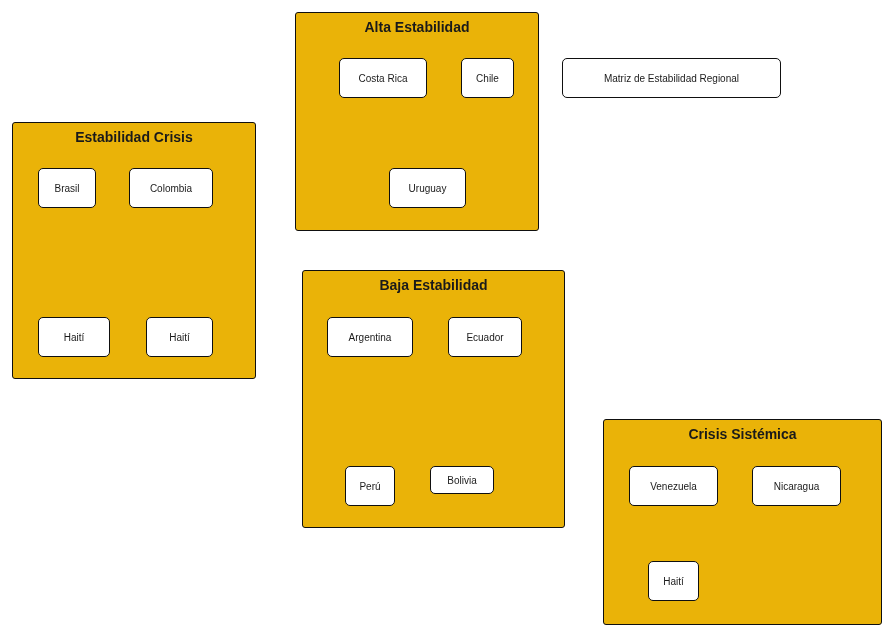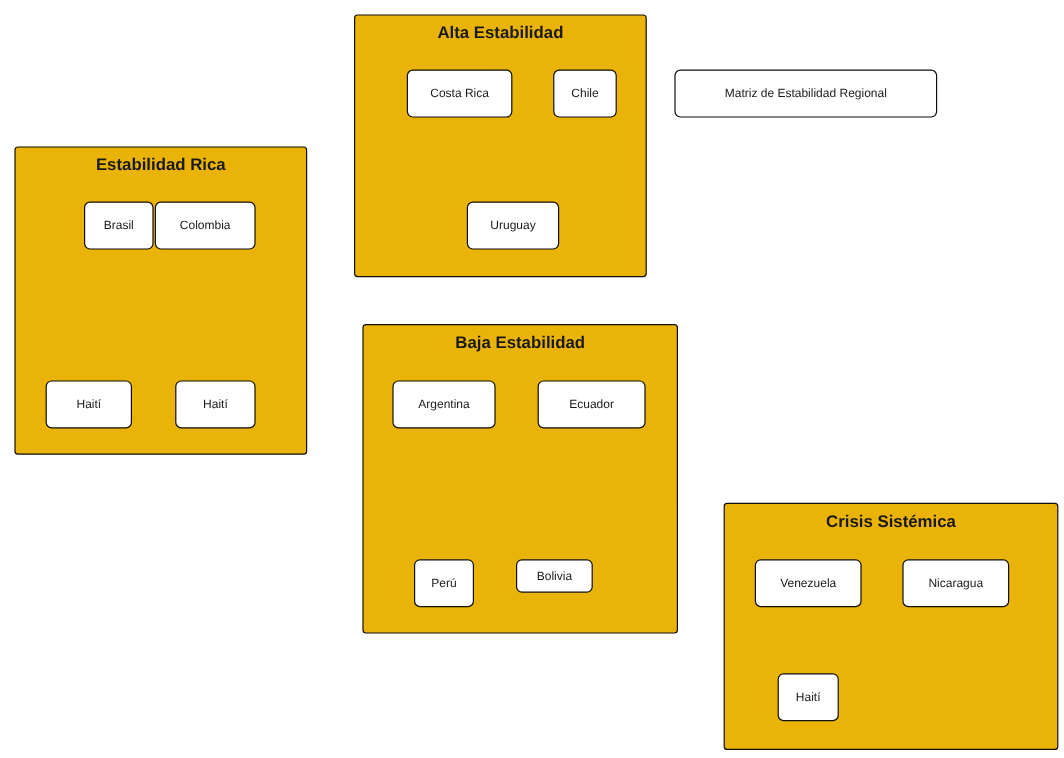--- a/index.html
+++ b/index.html
@@ -52,31 +52,31 @@
   <div class="group" style="left:295px; top:12px; width:244px; height:219px;">
     <div class="group-title">Alta Estabilidad</div>
     <div class="node" style="left:43px; top:45px; width:88px; height:40px;">Costa Rica</div>
     <div class="node" style="left:165px; top:45px; width:53px; height:40px;">Chile</div>
     <div class="node" style="left:93px; top:155px; width:77px; height:40px;">Uruguay</div>
   </div>
 
   <div class="node" style="left:562px; top:58px; width:219px; height:40px;">Matriz de Estabilidad Regional</div>
 
   <div class="group" style="left:12px; top:122px; width:244px; height:257px;">
-    <div class="group-title">Estabilidad Rica</div>
-    <div class="node" style="left:25px; top:45px; width:58px; height:40px;margin-left:32px;">Brasil</div>
+    <div class="group-title">Estabilidad Crisis</div>
+    <div class="node" style="left:25px; top:45px; width:58px; height:40px;">Brasil</div>
     <div class="node" style="left:116px; top:45px; width:84px; height:40px;">Colombia</div>
     <div class="node" style="left:25px; top:194px; width:72px; height:40px;">Haití</div>
     <div class="node" style="left:133px; top:194px; width:67px; height:40px;">Haití</div>
   </div>
 
   <div class="group" style="left:302px; top:270px; width:263px; height:258px;">
     <div class="group-title">Baja Estabilidad</div>
     <div class="node" style="left:24px; top:46px; width:86px; height:40px;">Argentina</div>
-    <div class="node" style="left:145px; top:46px; width:90px; height:40px;">Ecuador</div>
+    <div class="node" style="left:145px; top:46px; width:74px; height:40px;">Ecuador</div>
     <div class="node" style="left:42px; top:195px; width:50px; height:40px;">Perú</div>
     <div class="node" style="left:127px; top:195px; width:64px; height:28px;">Bolivia</div>
   </div>
 
   <div class="group" style="left:603px; top:419px; width:279px; height:206px;">
     <div class="group-title">Crisis Sistémica</div>
     <div class="node" style="left:25px; top:46px; width:89px; height:40px;">Venezuela</div>
     <div class="node" style="left:148px; top:46px; width:89px; height:40px;">Nicaragua</div>
     <div class="node" style="left:44px; top:141px; width:51px; height:40px;">Haití</div>
   </div>

